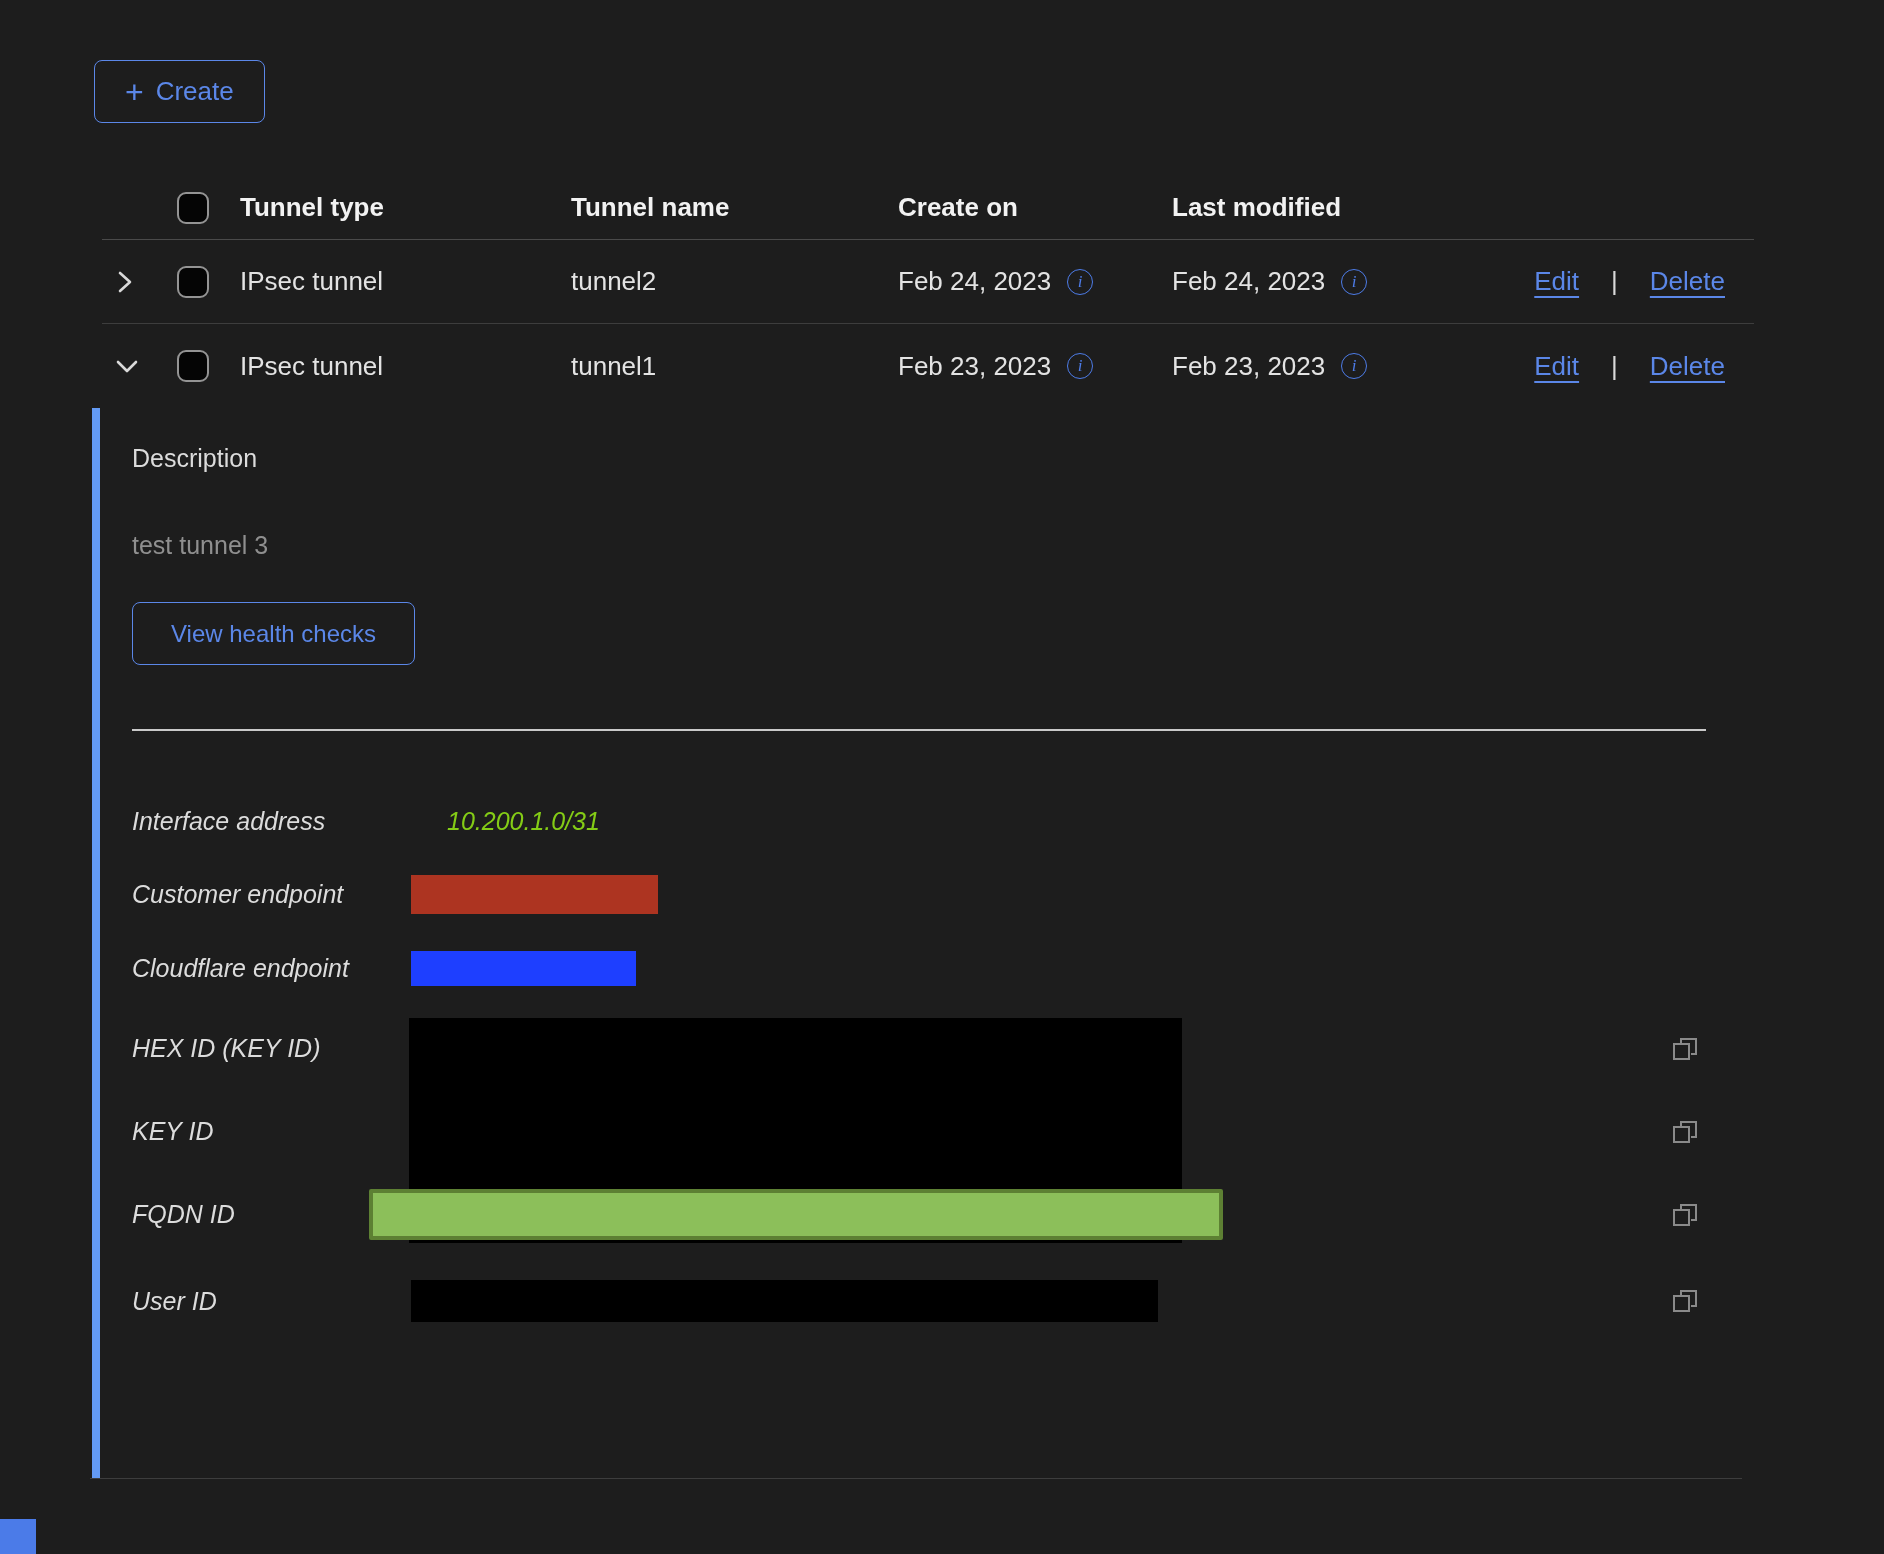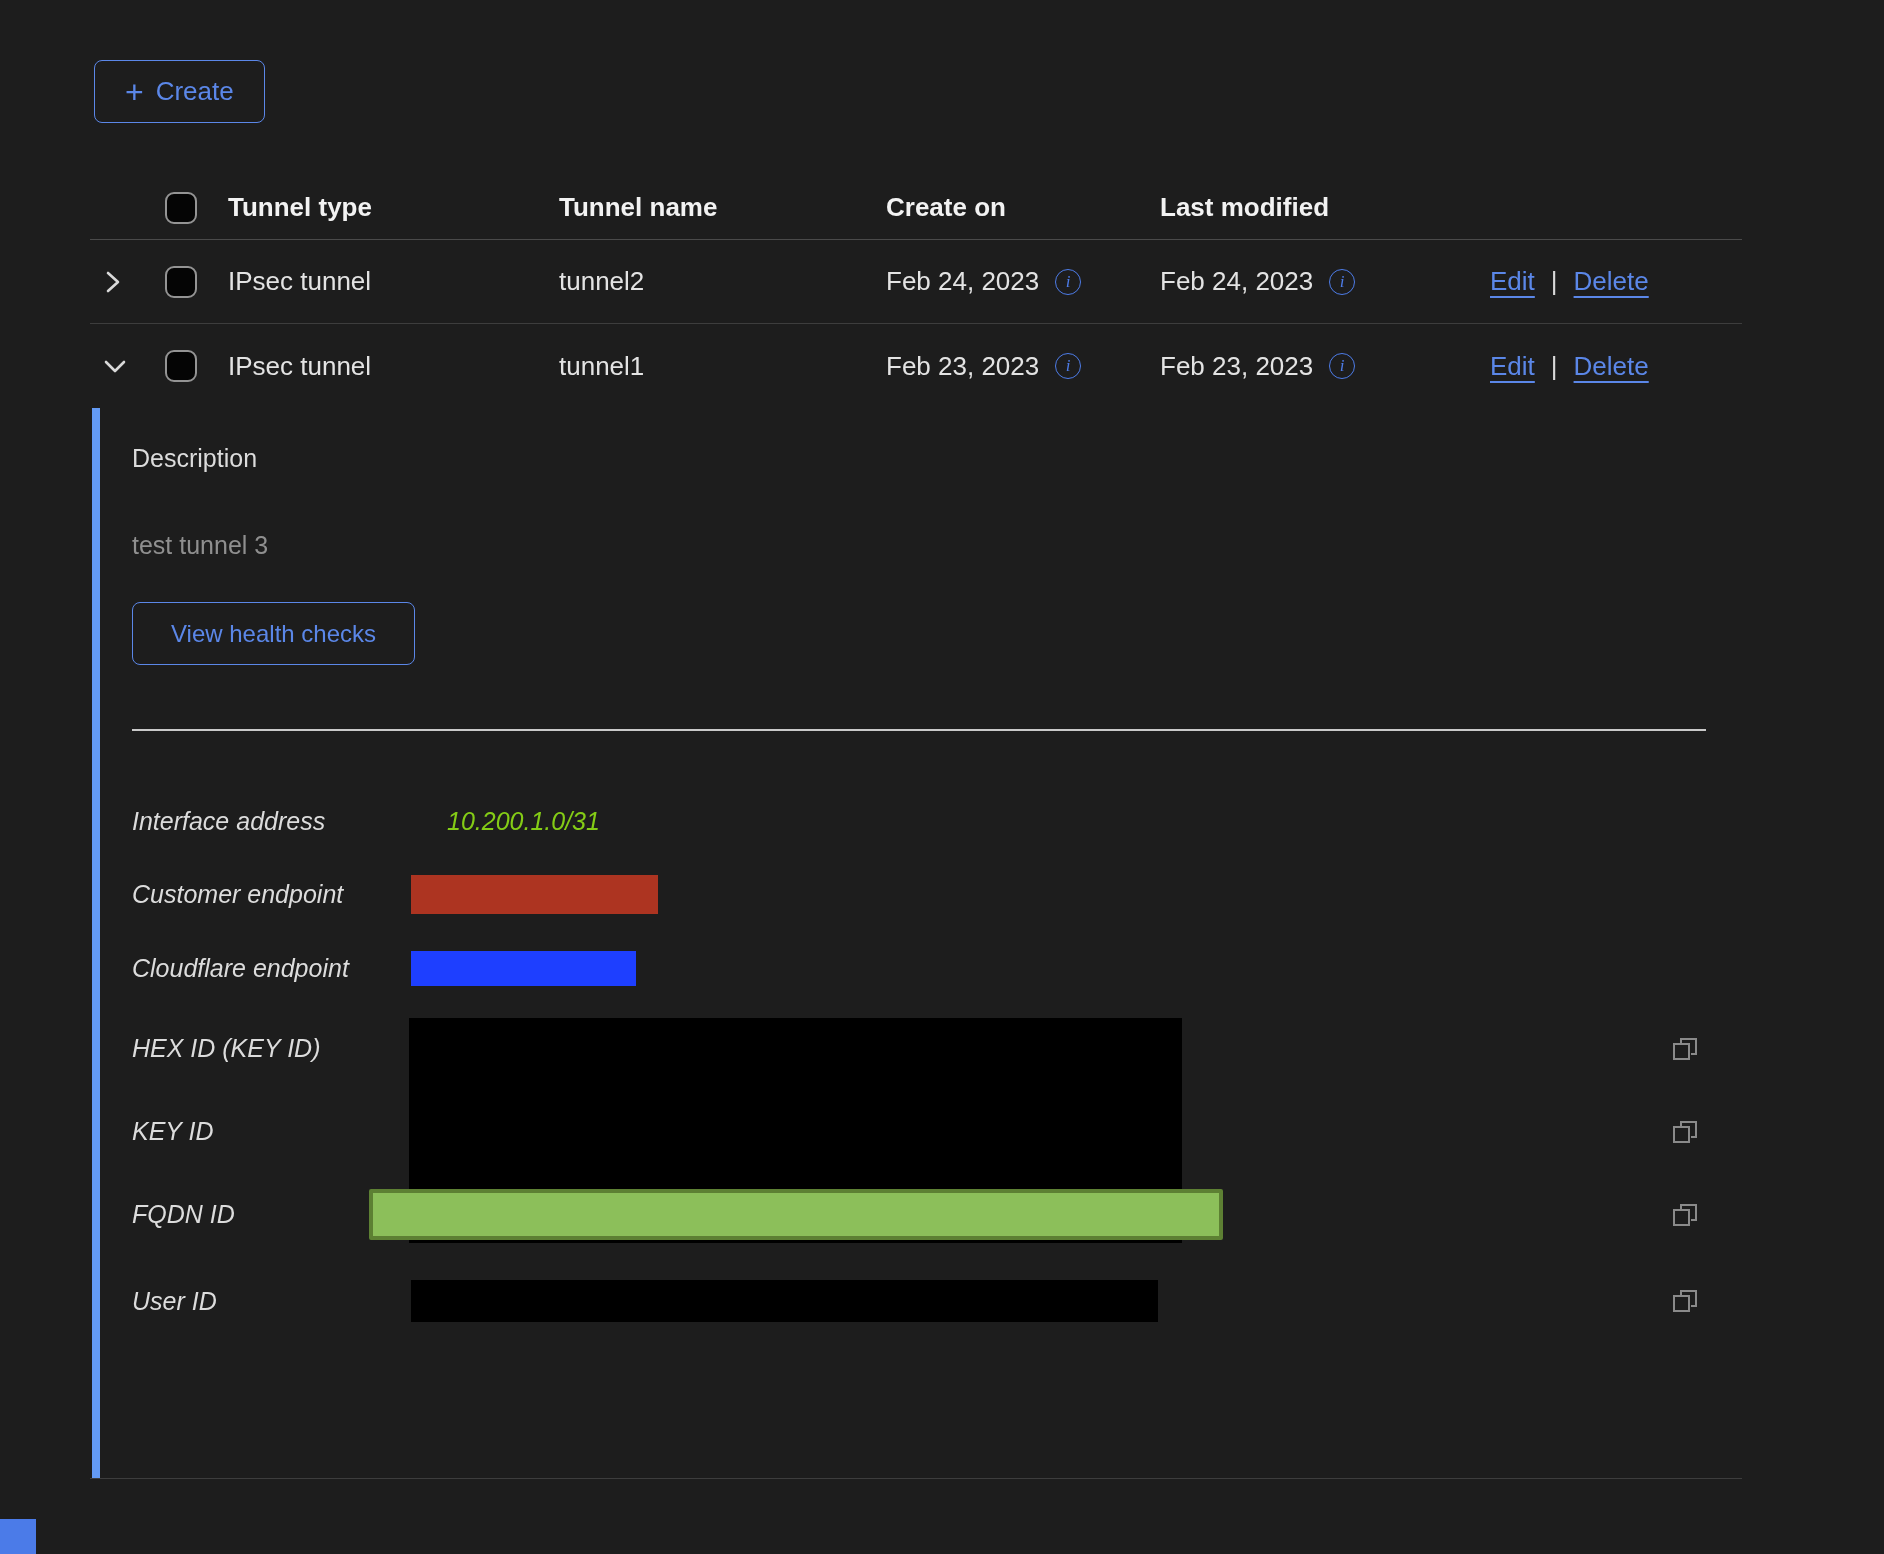--- a/index.html
+++ b/index.html
@@ -18,21 +18,21 @@
     height: 63px; padding: 0 30px;
     display: flex; align-items: center; gap: 12px;
     background: transparent;
     border: 1.5px solid #5b87e8; border-radius: 8px;
     color: #5b87e8; font-size: 26px; cursor: pointer;
     font-family: "Liberation Sans", sans-serif;
   }
   .create-btn .plus { font-size: 32px; font-weight: 300; line-height: 1; color: #5b87e8; }
 
   
-  .tunnel-table { position: absolute; left: 90px; top: 176px; width: 1652px; }
+  .tunnel-table { position: absolute; left: 102px; top: 176px; width: 1652px; }
   .t-row {
     display: grid;
     grid-template-columns: 48px 90px 331px 327px 274px 330px 1fr;
     align-items: center;
   }
   .t-head { height: 64px; border-bottom: 1px solid #4a4a4a; font-weight: bold; color: #f2f2f2; font-size: 26px; }
   .t-body-row { height: 84px; border-bottom: 1px solid #3d3d3d; font-size: 26px; color: #e3e3e3; }
   .t-body-row.expanded { border-bottom: none; }
   .cell-chevron { padding-left: 12px; display: flex; align-items: center; }
   .cell-check { padding-left: 27px; display: flex; align-items: center; }
@@ -41,21 +41,21 @@
     background: #050505; cursor: pointer;
   }
   .chevron-btn { background: none; border: none; cursor: pointer; padding: 0; display: flex; }
   .date-cell { display: flex; align-items: center; gap: 16px; }
   .info-icon {
     width: 26px; height: 26px; border: 1.5px solid #4d7ce8; border-radius: 50%;
     color: #4d7ce8; font-size: 17px; line-height: 23px; text-align: center;
     display: inline-block; font-family: "Liberation Serif", serif; font-style: italic;
     cursor: pointer; flex: 0 0 auto;
   }
-  .cell-actions { display: flex; align-items: center; gap: 16px; padding-right: 29px; }
+  .cell-actions { display: flex; justify-content: flex-end; align-items: center; gap: 32px; padding-right: 29px; }
   .link { color: #5b87e8; text-decoration: underline; text-underline-offset: 6px; cursor: pointer; font-size: 26px; }
   .pipe { color: #d9d9d9; }
 
   
   .expand-panel {
     position: absolute; left: 92px; top: 408px; width: 1650px; height: 1070px;
     border-left: 8px solid #639af4;
     padding-left: 32px; padding-top: 36px;
   }
   .desc-label { font-size: 25px; color: #dcdcdc; }

